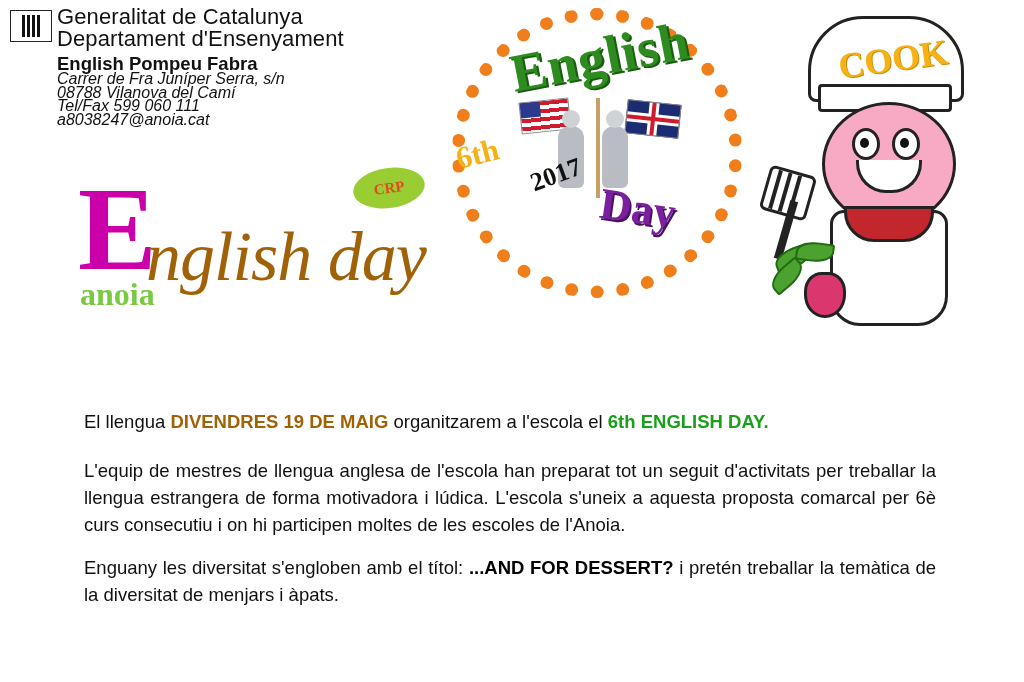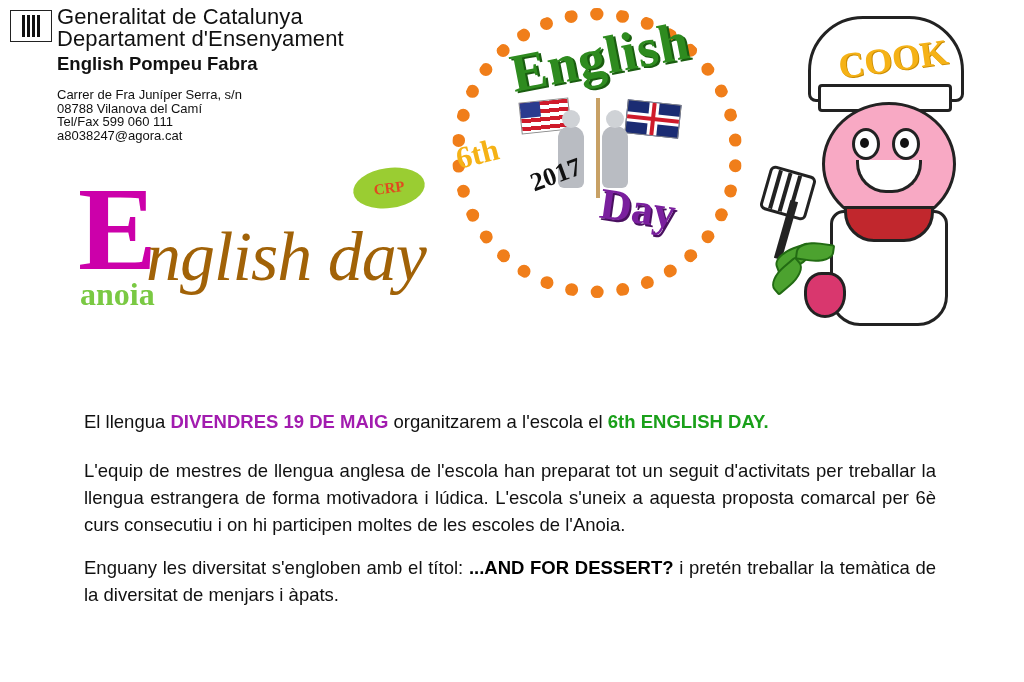--- a/index.html
+++ b/index.html
@@ -61,24 +61,25 @@
   .org-lines .l3 {
     font-size: 18.5px;
     line-height: 23px;
     font-weight: bold;
     margin-top: 2px;
   }
 
   .contact {
     position: absolute;
     left: 57px;
-    top: 88px;
-    font-size: 13px;
+    top: 72px;
+    font-size: 16px;
     line-height: 13.5px;
     color: #111;
+    font-style: italic;
   }
 
   
   .eng-logo {
     position: absolute;
     left: 78px;
     top: 180px;
     width: 360px;
     height: 130px;
   }
@@ -444,21 +445,21 @@
     text-align: justify;
     text-indent: 0;
   }
   .letter p.greeting {
     margin-bottom: 38px;
   }
   .letter p.indented {
     margin-bottom: 16px;
   }
   .hl-red {
-    color: #a21caf;
+    color: #a16207;
     font-weight: bold;
   }
   .hl-green {
     color: #1aa01a;
     font-weight: bold;
   }
   .hl-yellow {
     color: #000000;
     font-weight: bold;
   }
@@ -480,21 +481,21 @@
   <div class="org-lines">
     <div class="l1">Generalitat de Catalunya</div>
     <div class="l2">Departament d'Ensenyament</div>
     <div class="l3">English Pompeu Fabra</div>
   </div>
 
   <div class="contact">
     <div>Carrer de Fra Juníper Serra, s/n</div>
     <div>08788 Vilanova del Camí</div>
     <div>Tel/Fax  599 060 111</div>
-    <div>a8038247@agora.cat</div>
+    <div>a8038247@anoia.cat</div>
   </div>
 
   <div class="eng-logo">
     <div class="bigE">E</div>
     <div class="word">nglish day</div>
     <div class="anoia">anoia</div>
     <div class="crp">CRP</div>
   </div>
 
   <div class="emblem">

